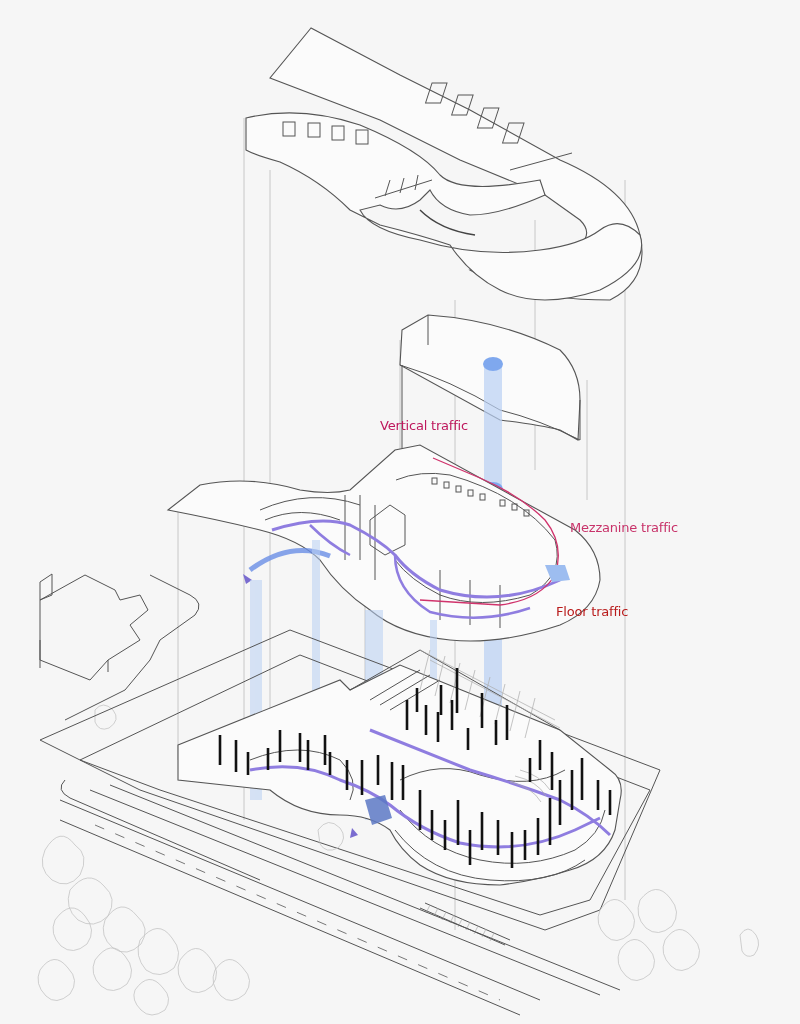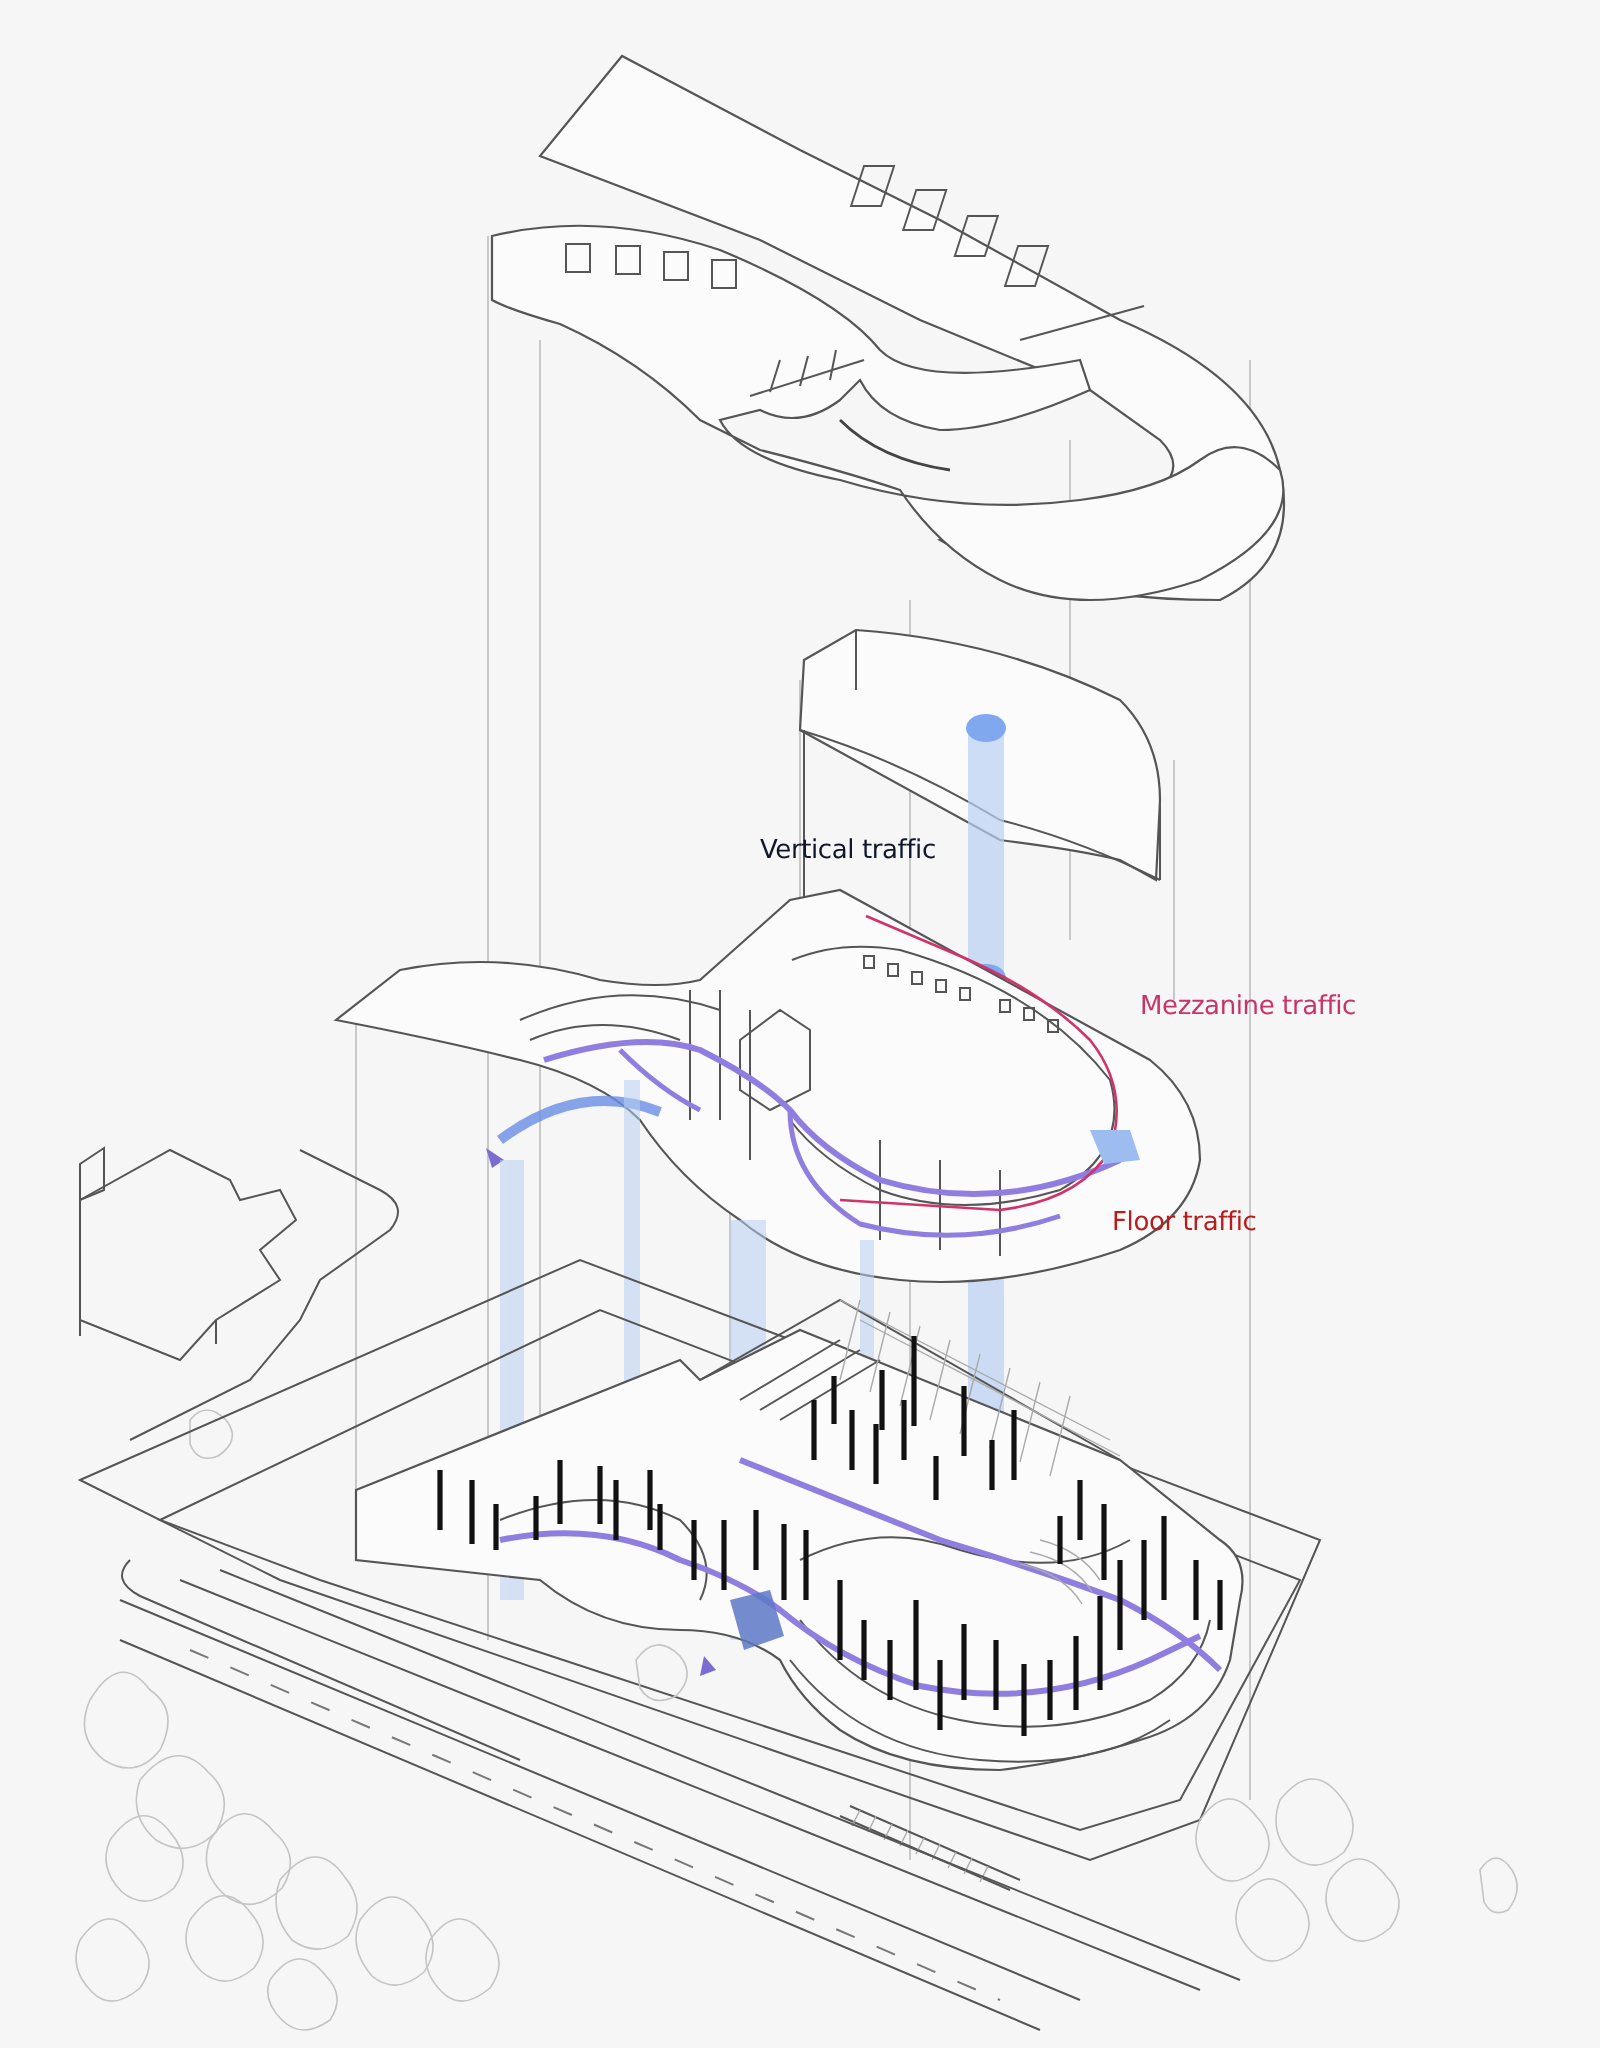--- a/index.html
+++ b/index.html
@@ -12,21 +12,21 @@
     .canvas { position: absolute; left: 0; top: 0; width: 800px; height: 1024px; }
     .label {
       position: absolute;
       font-family: "DejaVu Sans", sans-serif;
       font-size: 13px;
       letter-spacing: -0.2px;
       white-space: nowrap;
       background: transparent;
     }
     .lbl-vertical { left: 380px; top: 418px; }
-    .lbl-mezz { left: 570px; top: 496px; }
+    .lbl-mezz { left: 570px; top: 520px; }
     .lbl-floor { left: 556px; top: 604px; }
     svg .ln { fill: none; stroke: #555; stroke-width: 1; }
     svg .ln2 { fill: none; stroke: #444; stroke-width: 1.4; }
     svg .thin { fill: none; stroke: #aaa; stroke-width: 0.7; }
     svg .proj { fill: none; stroke: #bdbdbd; stroke-width: 0.8; }
     svg .slab { fill: #fbfbfb; stroke: #555; stroke-width: 1.1; }
     svg .tree { fill: none; stroke: #c4c4c4; stroke-width: 0.8; }
   </style>
 </head>
 <body>
@@ -227,15 +227,15 @@
       <path d="M600,910 q14,-20 28,-2 q12,12 2,26 q-14,12 -24,2 q-12,-12 -6,-26 z"></path>
       <path d="M640,900 q16,-20 30,-2 q12,14 2,28 q-14,12 -26,2 q-12,-12 -6,-28 z"></path>
       <path d="M620,950 q14,-20 28,-2 q12,12 2,26 q-14,12 -24,2 q-12,-12 -6,-26 z"></path>
       <path d="M665,940 q14,-20 28,-2 q12,12 2,26 q-14,12 -24,2 q-12,-12 -6,-26 z"></path>
       <path d="M740,935 q8,-12 16,0 q6,10 -2,20 q-8,4 -12,-4 z"></path>
       <path d="M318,830 q10,-14 22,-2 q8,10 -2,20 q-12,6 -18,-4 z"></path>
     </g>
   </g>
 </svg>
 
-<div class="label lbl-vertical" style="color:#0f172a;text-align:right;">Vertical traffic</div>
+<div class="label lbl-vertical" style="color:#be185d;text-align:right;">Vertical traffic</div>
 <div class="label lbl-mezz" style="color:#c8336a;">Mezzanine traffic</div>
 <div class="label lbl-floor" style="color:#b91c1c;">Floor traffic</div>
 
 </body></html>

